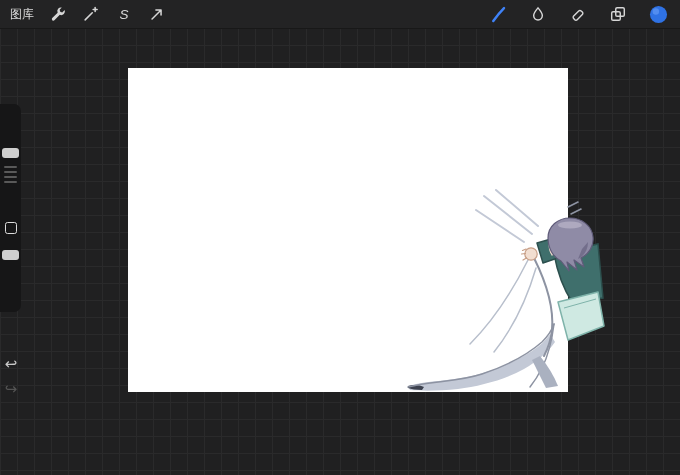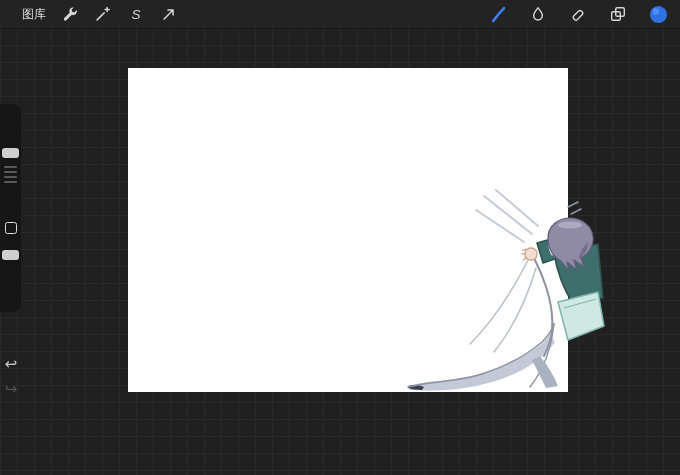--- a/index.html
+++ b/index.html
@@ -1,21 +1,21 @@
 <!DOCTYPE html>
 <html><head>
 <meta charset="utf-8">
 <style>
   html,body{margin:0;padding:0;width:680px;height:475px;overflow:hidden;background:#202020;
     font-family:"Liberation Sans",sans-serif;-webkit-font-smoothing:antialiased;}
 
   
   .topbar{position:absolute;top:0;left:0;width:680px;height:28px;background:#232324;
     border-bottom:1px solid #181818;display:flex;align-items:center;z-index:50;}
-  .gallery{color:#dcdcdc;font-size:12px;padding:0 6px 0 10px;cursor:default;white-space:nowrap;margin-left:12px;}
+  .gallery{color:#dcdcdc;font-size:12px;padding:0 6px 0 10px;cursor:default;white-space:nowrap;}
   .tool-group{display:flex;align-items:center;gap:13px;margin-left:8px;}
   .tool-group.right{margin-left:auto;gap:20px;padding-right:12px;}
   .tool{width:20px;height:20px;display:flex;align-items:center;justify-content:center;}
   .tool svg{display:block;}
 
   
   .workspace{position:absolute;left:0;top:28px;width:680px;height:447px;background-color:#202021;
     background-image:linear-gradient(#2a2a2b 1px,transparent 1px),
                      linear-gradient(90deg,#2a2a2b 1px,transparent 1px);
     background-size:17px 17px;z-index:1;}

